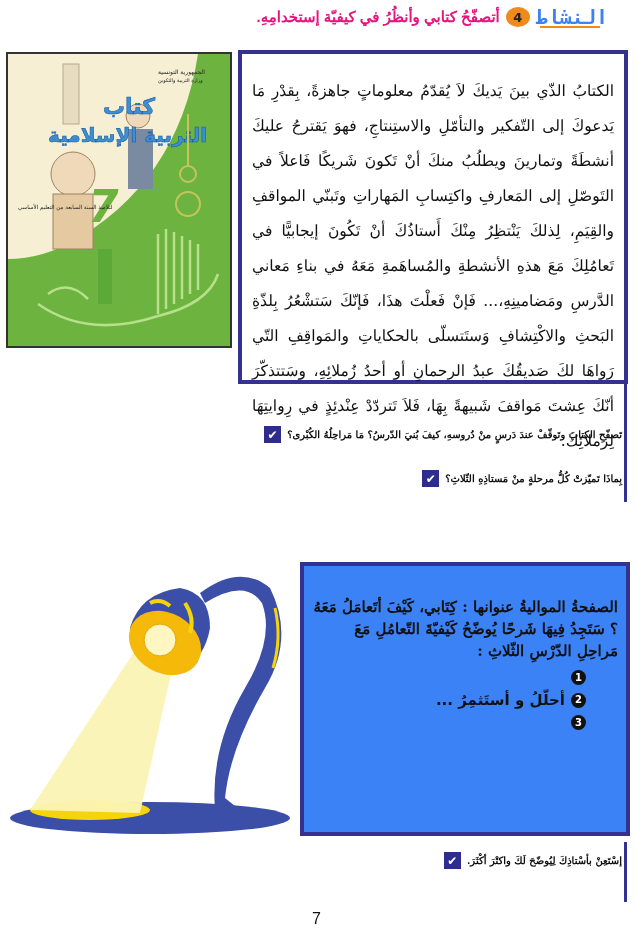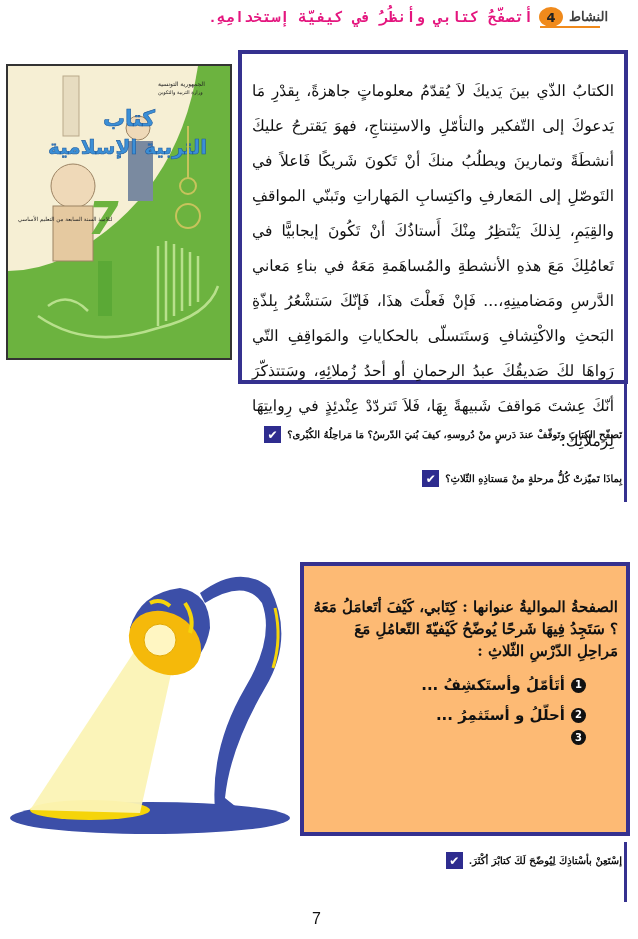--- a/index.html
+++ b/index.html
@@ -2,46 +2,46 @@
 <html><head>
 <meta charset="utf-8">
 <style>
   html, body { margin:0; padding:0; }
   body { width:638px; height:939px; background:#ffffff; position:relative; overflow:hidden;
          font-family:"DejaVu Serif", serif; color:#111; }
   .abs { position:absolute; }
 
   
   .header { right:30px; top:2px; height:30px; direction:rtl; display:flex; align-items:center; gap:6px; }
-  .header .nashat { color:#404040; font-weight:bold; font-size:13px; font-family:Liberation Serif, serif; }
+  .header .nashat { color:#3b82f6; font-weight:bold; font-size:20px; font-family:Liberation Mono, monospace; }
   .header .num { width:24px; height:20px; border-radius:50%; background:#f08a1c; color:#222; font-weight:bold;
                  font-size:13px; display:flex; align-items:center; justify-content:center; font-family:"DejaVu Sans", sans-serif; }
-  .header .title { color:#e4157e; font-weight:bold; font-size:15px; font-family:Liberation Mono, monospace; }
+  .header .title { color:#e4157e; font-weight:bold; font-size:15px; font-family:Liberation Sans, sans-serif; }
   .header-underline { right:38px; top:26px; width:60px; height:2px; background:#f08a1c; }
 
   
-  .book { left:6px; top:64px; width:222px; height:292px; border:2px solid #333; overflow:hidden; }
+  .book { left:6px; top:52px; width:222px; height:292px; border:2px solid #333; overflow:hidden; }
   .book svg { display:block; }
 
   
   .box1 { left:238px; top:50px; width:390px; height:334px; border:4px solid #35318f; background:#fff; box-sizing:border-box; }
   .box1 .para { direction:rtl; text-align:justify; font-size:15.5px; line-height:35px; padding:20px 10px 0 10px; }
 
   
   .vrule1 { left:624px; top:384px; width:3px; height:118px; background:#35318f; }
   .vrule2 { left:624px; top:842px; width:3px; height:60px; background:#35318f; }
 
   
   .check-row { right:16px; display:flex; flex-direction:row-reverse; align-items:center; gap:6px; direction:rtl; }
   .checkbox { width:17px; height:17px; background:#2e2c8f; color:#fff; font-size:12px; display:flex;
               align-items:center; justify-content:center; font-family:"DejaVu Sans", sans-serif; flex:none; }
   .check-text { font-weight:bold; font-size:10px; white-space:nowrap; }
 
   
-  .box2 { left:300px; top:562px; width:330px; height:274px; border:4px solid #35318f; background:#fdba74; box-sizing:border-box; }
+  .box2 { left:300px; top:562px; width:330px; height:274px; border:4px solid #35318f; background:#3b82f6; box-sizing:border-box; }
   .box2 .intro { direction:rtl; font-weight:bold; font-size:15px; line-height:22px; padding:30px 8px 0 6px; }
   .box2 .steps { direction:rtl; padding:8px 40px 0 0; }
   .box2 .step { display:flex; align-items:center; gap:6px; font-weight:bold; font-size:15px; line-height:30px; font-family:"DejaVu Sans", sans-serif; }
   .step .bullet { width:15px; height:15px; border-radius:50%; background:#111; color:#fff; font-size:10px;
                   display:flex; align-items:center; justify-content:center; flex:none; }
 
   .lamp { left:0px; top:548px; width:300px; height:300px; }
 
   .page-number { left:312px; top:910px; font-size:16px; font-family:"Liberation Sans", sans-serif; color:#111; }
 </style>
@@ -109,32 +109,31 @@
     <path d="M150 55 Q160 50 170 58 M185 55 Q195 70 190 85" stroke="#f5d40a" stroke-width="4" fill="none"></path>
     <path d="M275 60 Q282 90 273 120" stroke="#f5d40a" stroke-width="3" fill="none"></path>
   </svg>
 </div>
 
 <div class="abs box2">
   <div class="intro">الصفحةُ المواليةُ عنوانها : كِتَابي، كَيْفَ أتَعامَلُ مَعَهُ ؟ سَتَجِدُ فِيهَا شَرحًا يُوضّحُ كَيْفيّةَ التّعامُلِ مَعَ مَراحِلِ الدّرْسِ الثّلاثِ :</div>
   <div class="steps">
     <div class="step">
       <span class="bullet">1</span>
-      <span>أتَأمّلُ وأستَكشِفُ ...</span>
     </div>
     <div class="step">
       <span class="bullet">2</span>
       <span>أحلّلُ و أستَثمِرُ ...</span>
     </div>
     <div class="step">
       <span class="bullet">3</span>
     </div>
   </div>
 </div>
 
 <div class="abs vrule2"></div>
 
 <div class="abs check-row" style="top:852px;">
   <span class="checkbox">✔</span>
-  <span class="check-text">إسْتَعِنْ بأسْتاذِكَ لِيُوضّحَ لَكَ كتابْرَ أكْثَرَ.</span>
+  <span class="check-text">إسْتَعِنْ بأسْتاذِكَ لِيُوضّحَ لَكَ واكتْرَ أكْثَرَ.</span>
 </div>
 
 <div class="abs page-number">7</div>
 
 </body></html>

